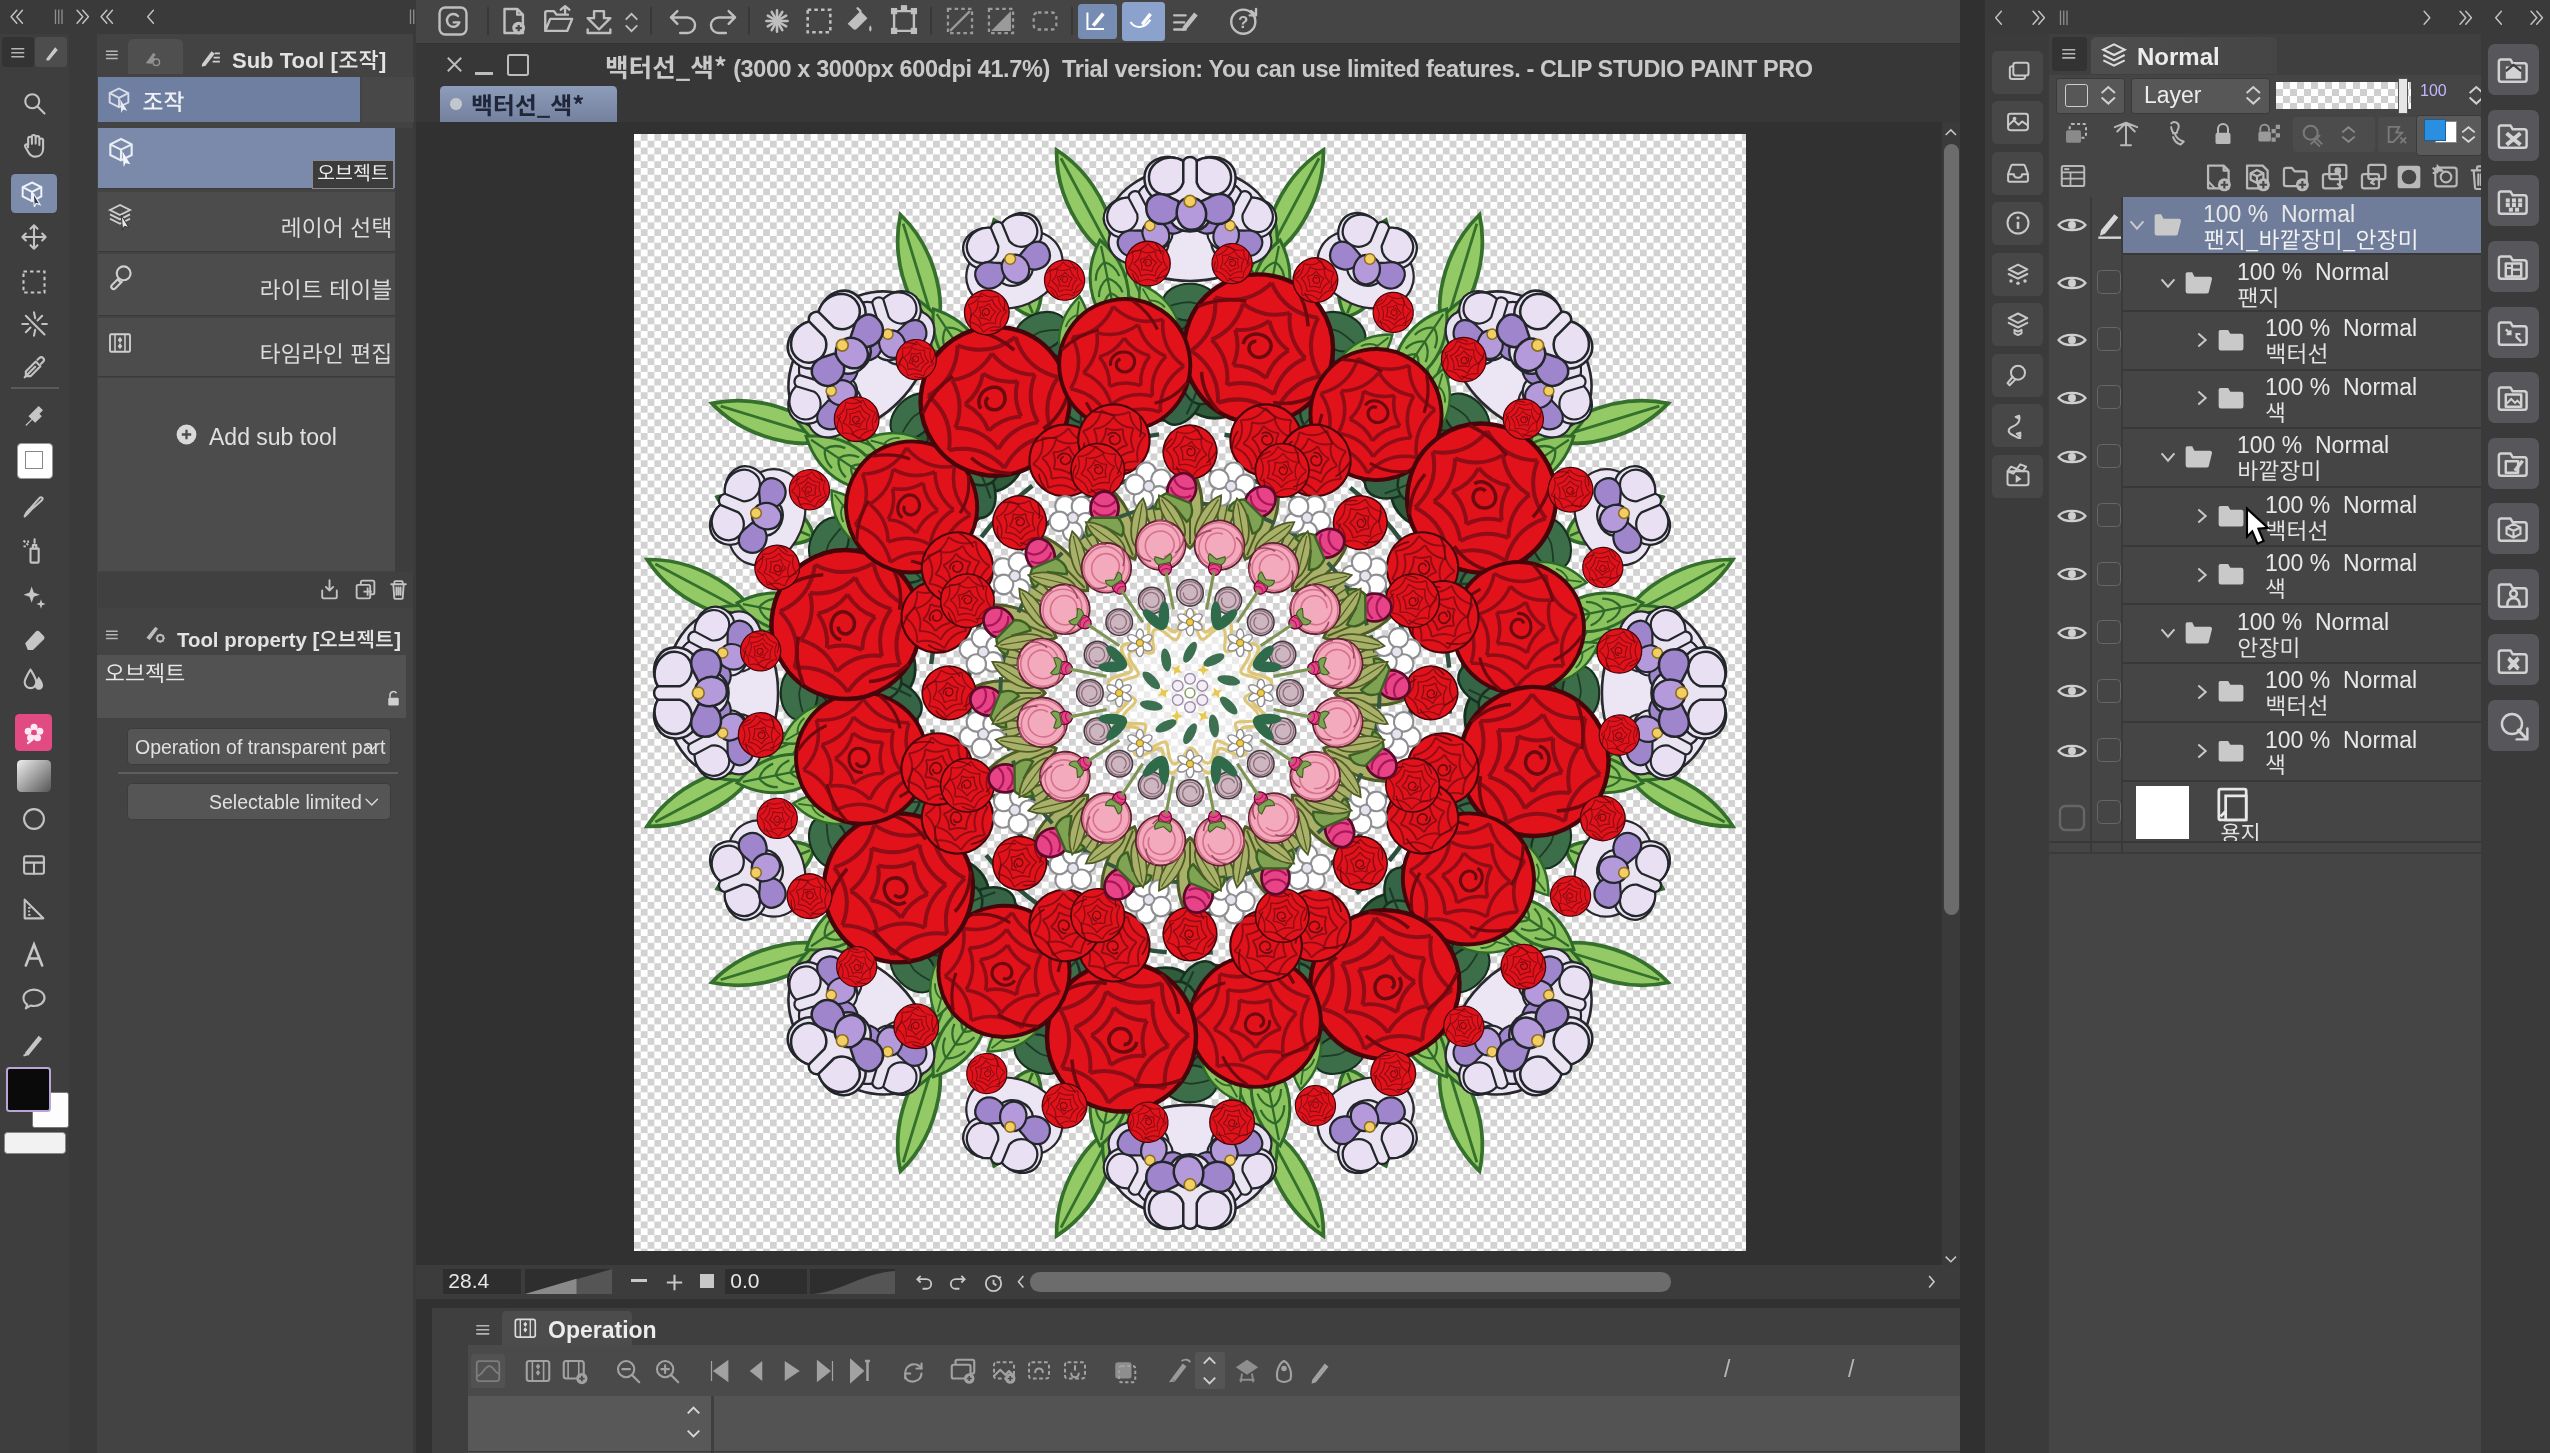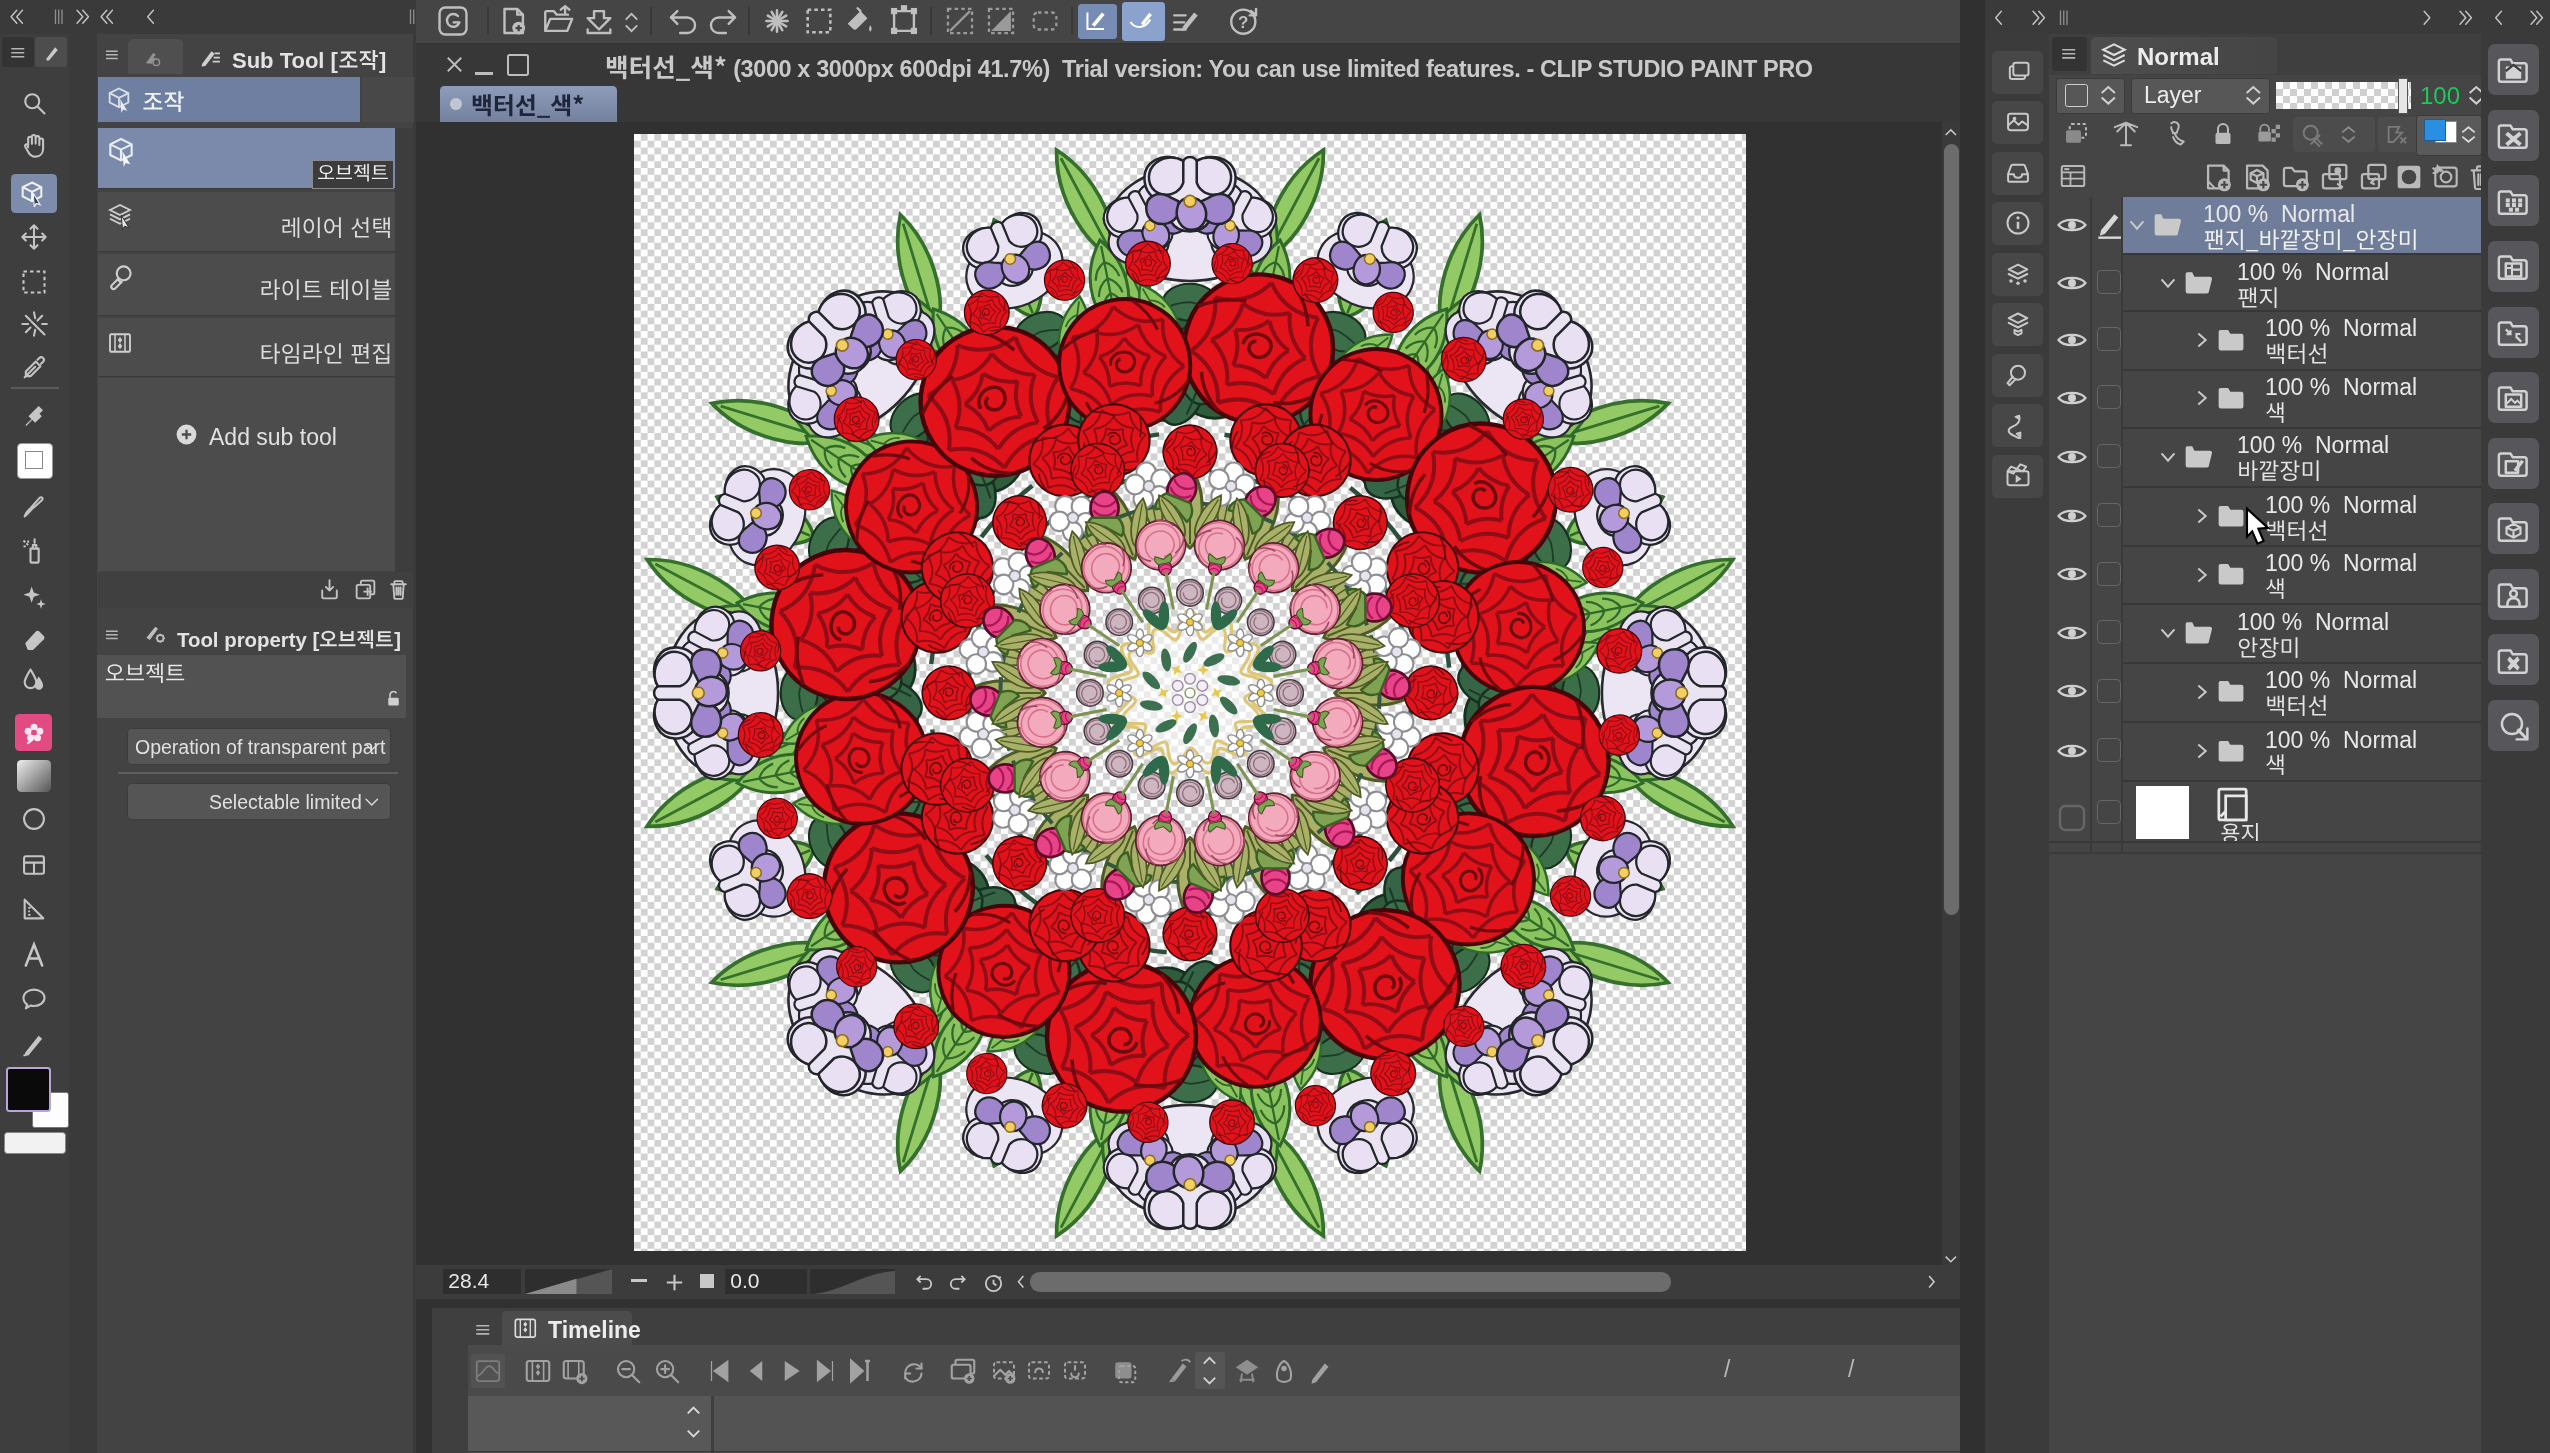--- a/index.html
+++ b/index.html
@@ -1178,21 +1178,21 @@
 <div class="ab" style="left:432px;top:1308px;width:1529px;height:145px;background:#3f3f3f"></div>
 <svg class="ab" style="left:473px;top:1320px;opacity:1.0" width="19.5" height="19.5" viewBox="0 0 24 24">
     <path d="M4 7 H20 M4 12 H20 M4 17 H20" stroke="#b5b5b5" fill="none" stroke-width="2"></path>
   </svg>
 <div class="ab" style="left:502px;top:1311px;width:130px;height:34px;background:#4c4c4c;border-radius:4.4px 4.4px 0 0"></div>
 <svg class="ab" style="left:512px;top:1315px;opacity:1.0" width="26.6" height="26.6" viewBox="0 0 24 24">
     <rect x="3" y="4" width="18" height="16" rx="2" stroke="#dcdcdc" fill="none" stroke-width="1.5"></rect>
     <path d="M7.5 4 V20 M16.5 4 V20" stroke="#dcdcdc" stroke-width="1.2"></path>
     <path d="M12 6 l1.8 2.4 -1.8 2.4 -1.8-2.4 Z M12 11 l1.8 2.4 -1.8 2.4 -1.8-2.4 Z" fill="#dcdcdc"></path>
   </svg>
-<div class="txt" style="left:548px;top:1317px;font-size:23px;font-weight:bold;color:#ececec">Timeline</div>
+<div class="txt" style="left:548px;top:1317px;font-size:23px;font-weight:bold;color:#ececec">Operation</div>
 <div class="ab" style="left:468px;top:1345px;width:1492px;height:51px;background:#4a4a4a"></div>
 <div class="ab" style="left:471px;top:1354px;width:34px;height:34px;background:#525252;border-radius:3.5px"></div>
 <svg class="ab" style="left:473px;top:1356px;opacity:1.0" width="30" height="30" viewBox="0 0 24 24">
     <rect x="3" y="4" width="18" height="16" rx="2" stroke="#7e7e7e" fill="none" stroke-width="1.4"></rect>
     <path d="M3 16 C8 16 9 8 13 8 s4 6 8 6" stroke="#7e7e7e" fill="none" stroke-width="1.4"></path>
   </svg>
 <svg class="ab" style="left:523px;top:1356px;opacity:1.0" width="30" height="30" viewBox="0 0 24 24">
     <rect x="3" y="4" width="18" height="16" rx="2" stroke="#a2a2a2" fill="none" stroke-width="1.7" stroke-linecap="round" stroke-linejoin="round"></rect>
     <path d="M7.5 4 V20 M16.5 4 V20" stroke="#a2a2a2" stroke-width="1.3"></path>
     <path d="M12 6 l1.8 2.4 -1.8 2.4 -1.8-2.4 Z M12 11 l1.8 2.4 -1.8 2.4 -1.8-2.4 Z" fill="#a2a2a2"></path>
@@ -1367,21 +1367,21 @@
 <svg class="ab" style="left:2095px;top:82px;opacity:1.0" width="26.6" height="26.6" viewBox="0 0 24 24">
     <path d="M6 10 L12 4.5 L18 10 M6 14 L12 19.5 L18 14" stroke="#cfcfcf" fill="none" stroke-width="1.8"></path>
   </svg>
 <div class="ab" style="left:2131px;top:78px;width:137px;height:34px;background:#575757;border:0.9px solid #3a3a3a;border-radius:3.5px"></div>
 <div class="txt" style="left:2144px;top:82px;font-size:23px;color:#ececec">Layer</div>
 <svg class="ab" style="left:2240px;top:82px;opacity:1.0" width="26.6" height="26.6" viewBox="0 0 24 24">
     <path d="M6 10 L12 4.5 L18 10 M6 14 L12 19.5 L18 14" stroke="#cfcfcf" fill="none" stroke-width="1.8"></path>
   </svg>
 <div class="ab" style="left:2276px;top:82px;width:135px;height:26.6px;background-color:#fff;background-image:conic-gradient(#cfcfcf 25%,#fff 0 50%,#cfcfcf 0 75%,#fff 0);background-size:14px 14px"></div>
 <div class="ab" style="left:2398px;top:78px;width:8px;height:34px;background:#e6e6e6;border:0.9px solid #555"></div>
-<div class="txt" style="left:2420px;top:82px;font-size:24px;color:#22c55e">100</div>
+<div class="txt" style="left:2420px;top:82px;font-size:16px;color:#c4b5fd">100</div>
 <svg class="ab" style="left:2463px;top:82px;opacity:1.0" width="26.6" height="26.6" viewBox="0 0 24 24">
     <path d="M6 10 L12 4.5 L18 10 M6 14 L12 19.5 L18 14" stroke="#cfcfcf" fill="none" stroke-width="1.8"></path>
   </svg>
 <svg class="ab" style="left:2061px;top:119px;opacity:1.0" width="30" height="30" viewBox="0 0 24 24">
     <rect x="7" y="4" width="13" height="11" rx="1.5" stroke="#b9b9b9" stroke-dasharray="2.4 2" fill="none" stroke-width="1.6"></rect>
     <rect x="4" y="9" width="12" height="10" rx="1.5" fill="#8a8a8a"></rect>
   </svg>
 <svg class="ab" style="left:2111px;top:119px;opacity:1.0" width="30" height="30" viewBox="0 0 24 24">
     <path d="M12 3 V21 M12 3 L5 10 M12 3 L19 10 M12 3 L3 6.5 M12 3 L21 6.5 M8 21 h8" stroke="#b9b9b9" fill="none" stroke-width="1.6" stroke-linecap="round" stroke-linejoin="round"></path>
   </svg>

